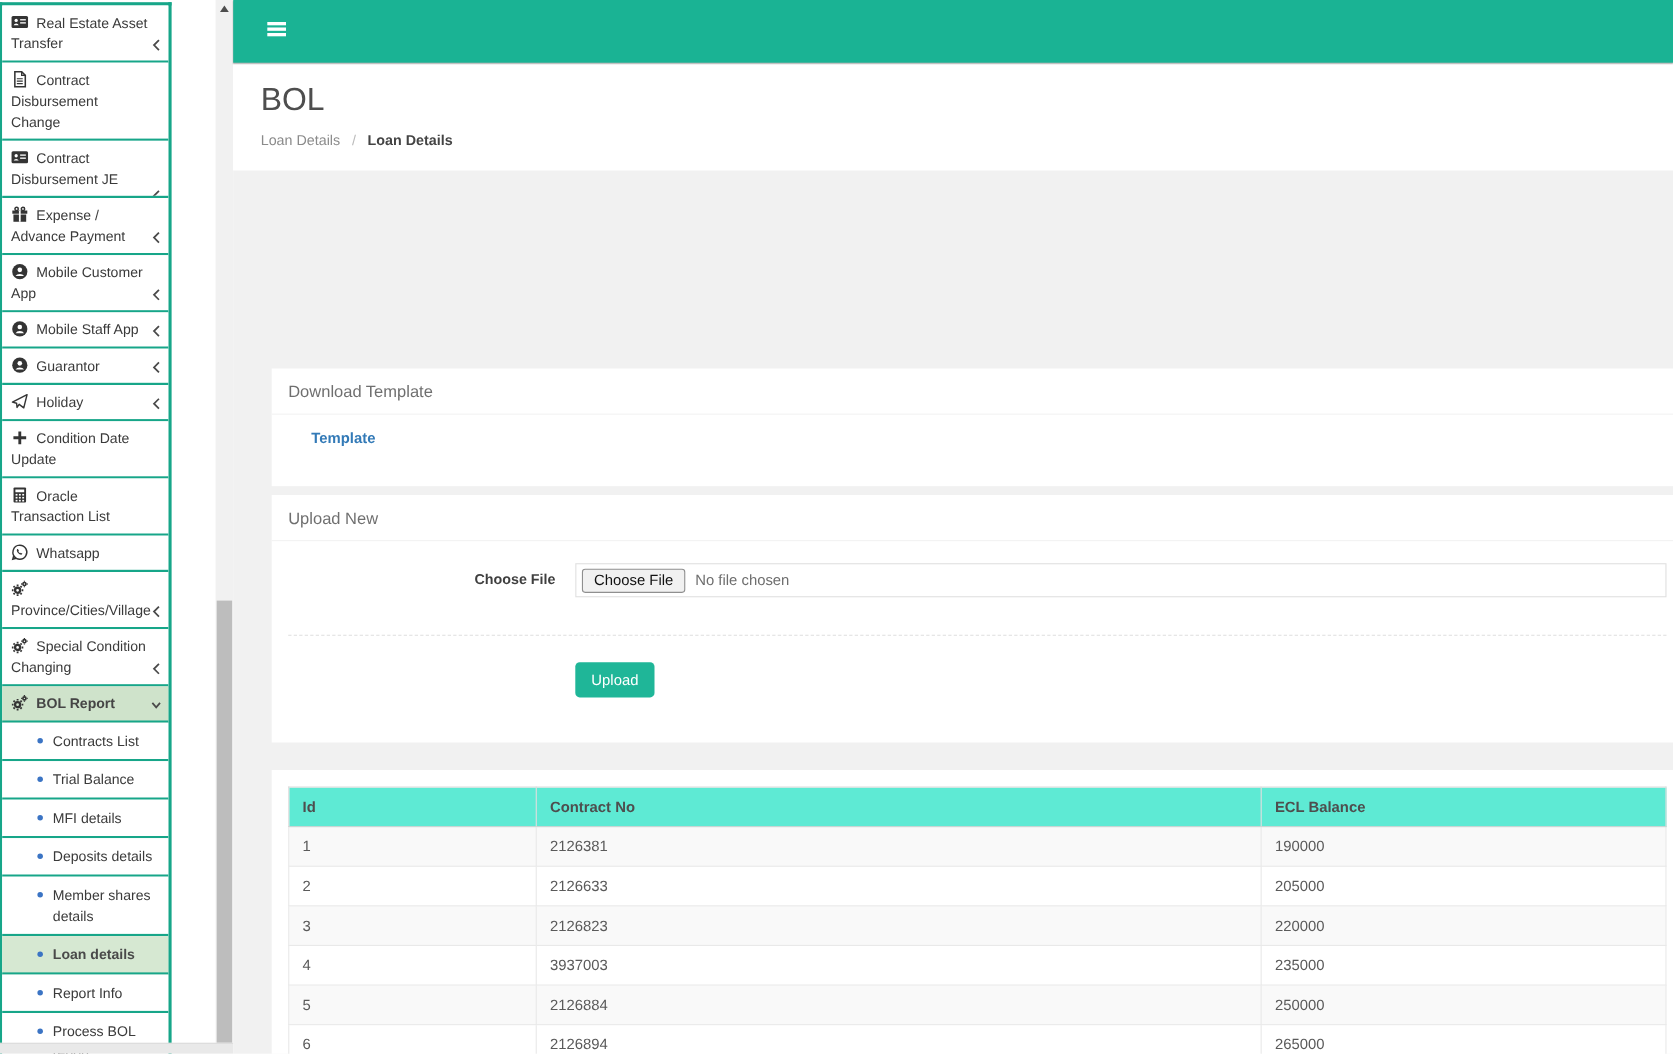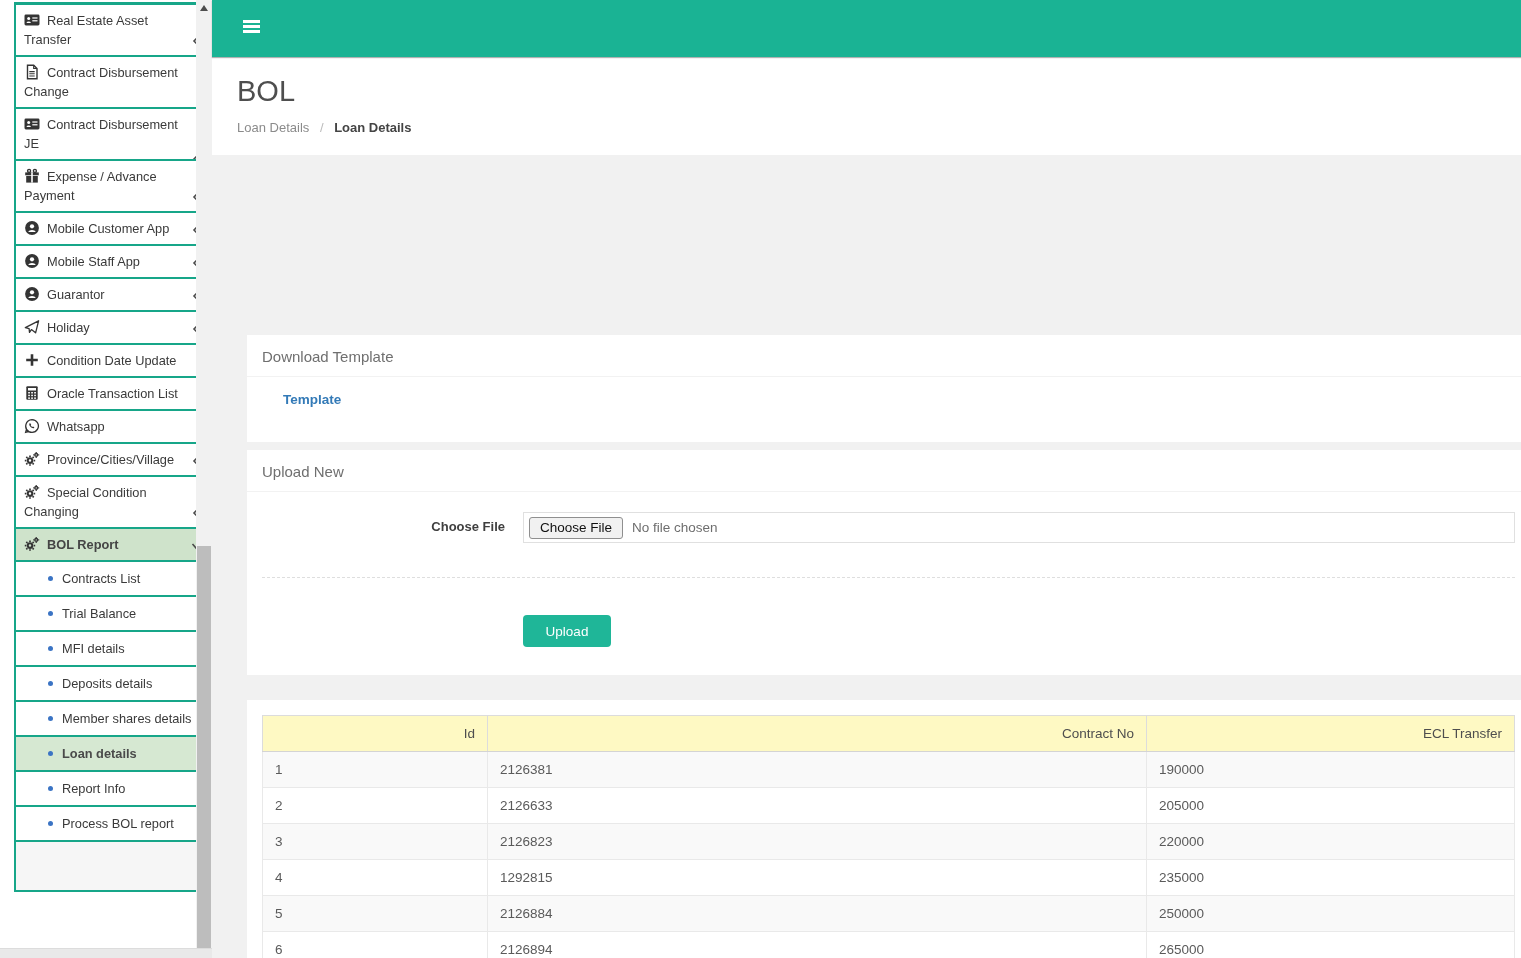--- a/index.html
+++ b/index.html
@@ -3,21 +3,21 @@
 <meta charset="utf-8">
 <style>
   * { margin:0; padding:0; box-sizing:border-box; }
   html,body { width:1521px; height:958px; overflow:hidden; }
   body {
     position:relative; background:#ffffff;
     font-family:"Liberation Sans","DejaVu Sans",sans-serif;
     color:#3a3a3a;
   }
   
-  #sidebar { position:absolute; left:14px; top:0; width:196px; height:948px; background:#fff; }
+  #sidebar { position:absolute; left:0; top:0; width:156px; height:948px; background:#fff; }
   #sidebar-menu { margin-top:2px; border-top:3px solid var(--border-green); border-left:2px solid var(--border-green); border-right:3px solid var(--border-green); }
   .sb-item { position:relative; background:#fff; border-bottom:2px solid var(--border-green);
     padding:6px 18px 6px 8px; font-size:12.8px; line-height:19px; color:#3a3a3a; cursor:pointer; overflow:hidden; }
   .sb-item .icon { display:inline-block; width:16px; height:16px; vertical-align:-3px; margin-right:7px; color:#343434; }
   .sb-item .icon svg { width:16px; height:16px; display:block; }
   .sb-item .chev { position:absolute; right:6px; bottom:7px; width:10px; height:14px; color:#4a4a4a; }
   .sb-item .chev svg { width:10px; height:14px; display:block; }
   .sb-item.clip .chev { bottom:-7px; }
   .sb-item.active { background:var(--active-item-bg); font-weight:bold; color:#454545; }
   .sb-sub { position:relative; background:#fff; border-bottom:2px solid var(--border-green);
@@ -50,25 +50,25 @@
   #card-download .card-body { padding:13px 15px 15px 36px; }
   #template-link { color:var(--link-blue); font-weight:bold; font-size:13.5px; cursor:pointer; text-decoration:none; }
   #card-upload { top:295px; height:225px; }
   #choose-file-label { position:absolute; left:80px; top:69px; width:178px; text-align:right; font-size:13px; font-weight:bold; color:#3f3f3f; }
   #file-input { position:absolute; left:276px; top:62px; right:15px; height:31px; background:#fff; border:1px solid #e0e0e0;
     display:flex; align-items:center; padding-left:5px; cursor:pointer; }
   #file-button { display:inline-block; background:#f1f1f1; border:1px solid #8f8f8f; border-radius:3px;
     padding:2px 10px; font-size:13.5px; color:#111; line-height:16px; }
   #file-status { margin-left:9px; font-size:13.5px; color:#6e6e6e; }
   #upload-divider { position:absolute; left:15px; right:15px; top:127px; border-top:1px dashed #dedede; }
-  #upload-button { position:absolute; left:276px; top:165px; width:88px; height:32px; background:var(--button-green);
+  #upload-button { position:absolute; left:276px; top:152px; width:72px; height:32px; background:var(--button-green);
     border:none; border-radius:4px; color:#fff; font-size:13.5px; font-family:inherit; cursor:pointer; }
   #card-table { top:545px; height:420px; padding:15px; }
   table { width:100%; border-collapse:collapse; font-size:13.5px; }
-  thead th { background:#fef9c3; color:#4e4e4e; font-weight:normal; text-align:right;
+  thead th { background:#5eead4; color:#4e4e4e; font-weight:bold; text-align:left;
     padding:10px 12px; border:1px solid #dcdcdc; border-bottom:1px solid #d4d4d4; }
   tbody td { color:#5a5a5a; padding:10px 12px; border:1px solid #e9e9e9; }
   tbody tr:nth-child(odd) { background:#f9f9f9; }
   tbody tr:nth-child(even) { background:#ffffff; }
   th.col-id, td.col-id { width:225px; }
   th.col-contract, td.col-contract { width:659px; }
 </style>
 </head>
 <body>
 
@@ -295,42 +295,42 @@
       <div id="upload-divider"></div>
       <button id="upload-button">Upload</button>
     </div>
 
     <div class="card" id="card-table">
       <table>
         <thead>
             <tr id="table-head-row">
               <th class="col-id">Id</th>
               <th class="col-contract">Contract No</th>
-              <th class="col-ecl">ECL Transfer</th>
+              <th class="col-ecl">ECL Balance</th>
             </tr>
           </thead>
         <tbody id="table-body">
             <tr>
               <td class="col-id">1</td>
               <td class="col-contract">2126381</td>
               <td class="col-ecl">190000</td>
             </tr>
             <tr>
               <td class="col-id">2</td>
               <td class="col-contract">2126633</td>
               <td class="col-ecl">205000</td>
             </tr>
             <tr>
               <td class="col-id">3</td>
               <td class="col-contract">2126823</td>
               <td class="col-ecl">220000</td>
             </tr>
             <tr>
               <td class="col-id">4</td>
-              <td class="col-contract">1292815</td>
+              <td class="col-contract">3937003</td>
               <td class="col-ecl">235000</td>
             </tr>
             <tr>
               <td class="col-id">5</td>
               <td class="col-contract">2126884</td>
               <td class="col-ecl">250000</td>
             </tr>
             <tr>
               <td class="col-id">6</td>
               <td class="col-contract">2126894</td>

